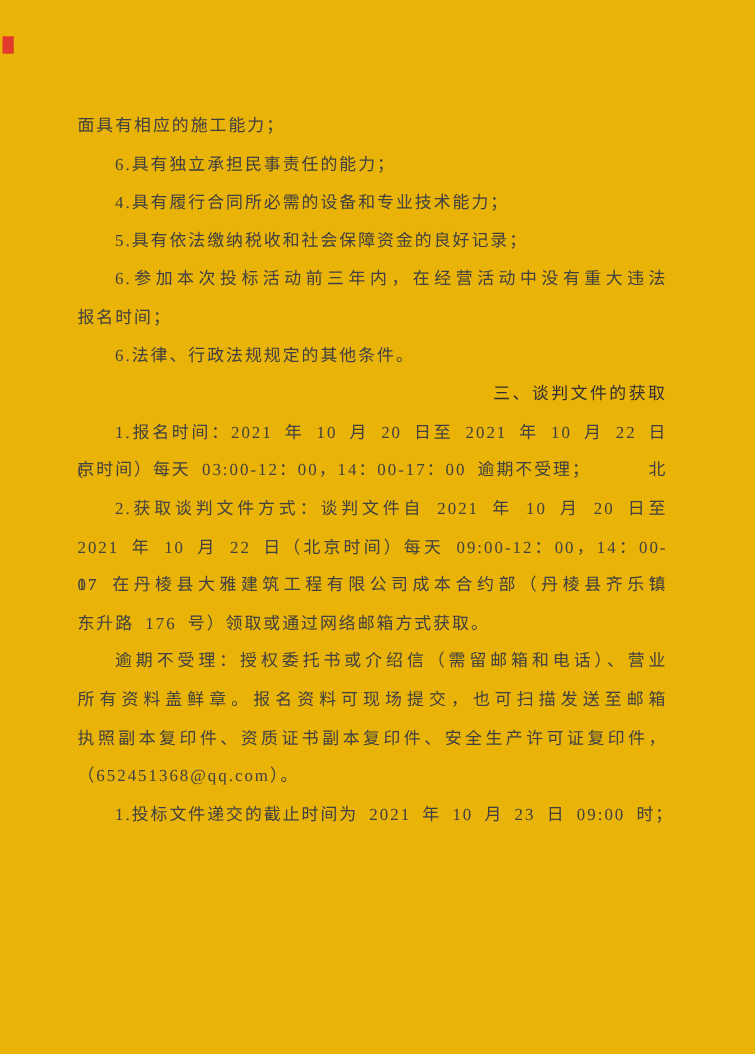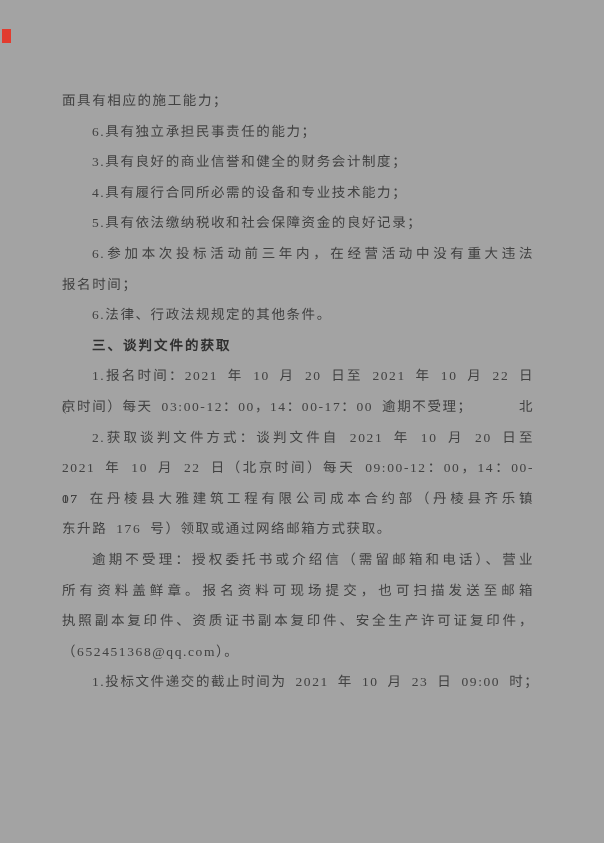--- a/index.html
+++ b/index.html
@@ -48,38 +48,38 @@
     text-align-last: justify;
   }
   .line.indent {
     padding-left: 30px;
   }
   .line.justify.indent {
     padding-left: 0;
     text-indent: 30px;
   }
   .line.bold {
-    font-weight: bold;
+    font-weight: normal;
     color: #303030;
     letter-spacing: 2px;
+    text-align: right;
   }
   .underlined {
     text-underline-offset: 4px;
     text-decoration-thickness: 1px;
   }
 </style>
 </head>
 <body>
 
-<div class="page" style="background: #a3a3a3;">
+<div class="page" style="background: #eab308;">
   <div class="red-mark" style="background: rgb(226, 59, 46);"></div>
   <div class="doc-body" style="color: rgb(65, 65, 65);">
       <div class="line"><span>面具有相应的施工能力；</span></div>
       <div class="line indent"><span>6.具有独立承担民事责任的能力；</span></div>
-      <div class="line indent"><span>3.具有良好的商业信誉和健全的财务会计制度；</span></div>
       <div class="line indent"><span>4.具有履行合同所必需的设备和专业技术能力；</span></div>
       <div class="line indent"><span>5.具有依法缴纳税收和社会保障资金的良好记录；</span></div>
       <div class="line indent justify"><span>6.参加本次投标活动前三年内，在经营活动中没有重大违法</span></div>
       <div class="line"><span>报名时间；</span></div>
       <div class="line indent"><span>6.法律、行政法规规定的其他条件。</span></div>
       <div class="line indent bold"><span>三、谈判文件的获取</span></div>
       <div class="line indent justify"><span>1.报名时间：2021 年 10 月 20 日至 2021 年 10 月 22 日(北</span></div>
       <div class="line"><span>京时间）每天 03:00-12：00，14：00-17：00 逾期不受理；</span></div>
       <div class="line indent justify"><span>2.获取谈判文件方式：谈判文件自 2021 年 10 月 20 日至</span></div>
       <div class="line justify"><span>2021 年 10 月 22 日（北京时间）每天 09:00-12：00，14：00-17：</span></div>

